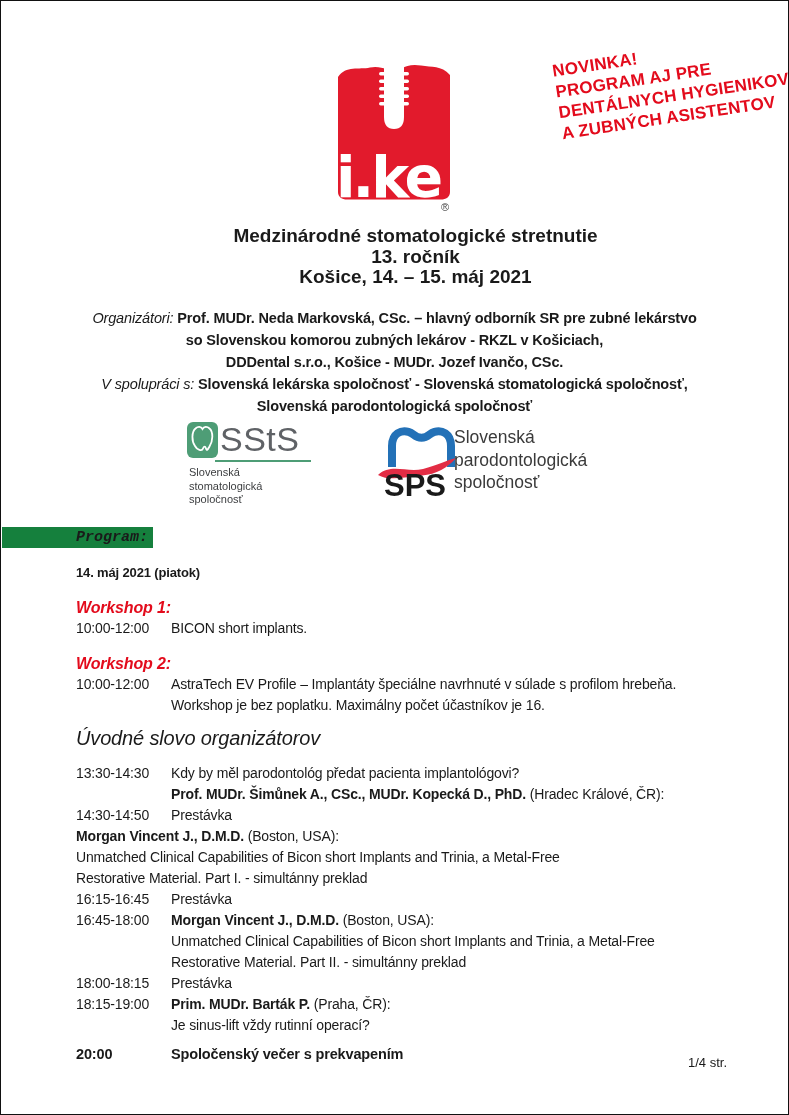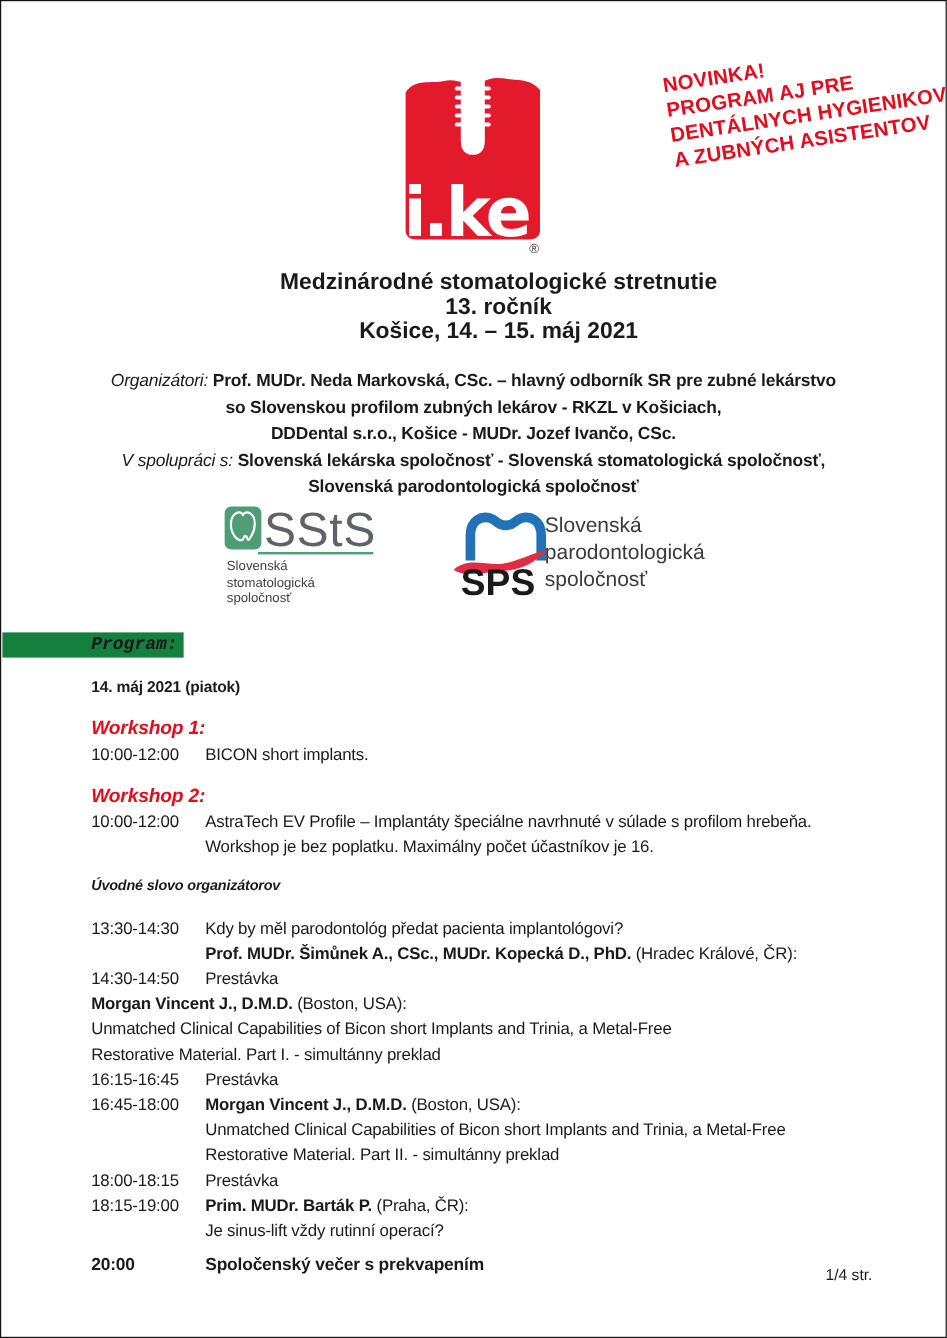--- a/index.html
+++ b/index.html
@@ -27,21 +27,21 @@
   
   .orgs {
     position: absolute; top: 306px; left: 0; right: 0; text-align: center;
     font-size: 14.5px; line-height: 22px; letter-spacing: -0.15px; white-space: nowrap;
   }
   .orgs .lbl { font-style: italic; font-weight: 400; }
   .orgs .b { font-weight: 700; text-align: center; }
 
   
   .ssts { position: absolute; left: 186px; top: 420px; width: 140px; height: 85px; }
-  .ssts .abbr { position: absolute; left: 33px; top: -1px; font-size: 40px; font-weight: 400; color: #5f6266; letter-spacing: 0.5px; }
+  .ssts .abbr { position: absolute; left: 33px; top: -1px; font-size: 34px; font-weight: 400; color: #5f6266; letter-spacing: 0.5px; }
   .ssts .rule { position: absolute; left: 28px; top: 39px; width: 96px; height: 2px; background: #4e9d76; }
   .ssts .cap { position: absolute; left: 2px; top: 45px; font-size: 11px; line-height: 13.5px; color: #3c3e40; }
 
   .sps { position: absolute; left: 377px; top: 422px; width: 215px; height: 80px; }
   .sps .cap { position: absolute; left: 76px; top: 3px; font-size: 17.5px; line-height: 22.5px; color: #3a3a3a; }
 
   
   .program-bar {
     position: absolute; left: 1px; top: 526px; width: 151px; height: 21px;
     background: #15803d; font-weight: 700; font-style: italic; font-size: 15px;
@@ -49,21 +49,21 @@
   }
 
   
   .content { position: absolute; left: 75px; top: 556px; width: 660px; font-size: 14px; letter-spacing: -0.15px; }
   .day { padding-top: 6px; font-weight: 700; font-size: 13px; line-height: 20px; }
   .ws-head { margin-top: 14px; color: #e30b1c; font-weight: 700; font-style: italic; font-size: 16px; line-height: 21px; }
   .row { display: flex; line-height: 21px; }
   .row .time { width: 95px; flex: none; }
   .row .desc { flex: 1; white-space: nowrap; }
   .b { font-weight: 700; }
-  .section-head { margin-top: 12px; font-weight: 700; font-style: italic; font-size: 12px; line-height: 21px; }
+  .section-head { margin-top: 12px; font-weight: 400; font-style: italic; font-size: 20px; line-height: 21px; }
   .sessions { margin-top: 14px; }
   .evening { margin-top: 8px; font-weight: 700; font-size: 14.5px; }
 
   .footer { position: absolute; top: 1054px; right: 61px; font-size: 13px; }
 </style>
 </head>
 <body>
 
 <div class="page">
 
@@ -93,21 +93,21 @@
   </div>
 
   <div class="title">
     <div>Medzinárodné stomatologické stretnutie</div>
     <div>13. ročník</div>
     <div>Košice, 14. – 15. máj 2021</div>
   </div>
 
   <div class="orgs">
     <div><span class="lbl">Organizátori: </span><span class="b">Prof. MUDr. Neda Markovská, CSc. – hlavný odborník SR pre zubné lekárstvo</span></div>
-    <div class="b">so Slovenskou profilom zubných lekárov - RKZL v Košiciach,</div>
+    <div class="b">so Slovenskou komorou zubných lekárov - RKZL v Košiciach,</div>
     <div class="b">DDDental s.r.o., Košice - MUDr. Jozef Ivančo, CSc.</div>
     <div><span class="lbl">V spolupráci s: </span><span class="b">Slovenská lekárska spoločnosť - Slovenská stomatologická spoločnosť,</span></div>
     <div class="b">Slovenská parodontologická spoločnosť</div>
   </div>
 
   <div class="ssts">
     <svg width="31" height="38" viewBox="0 0 31 38">
       <rect x="0" y="1" width="31" height="36" rx="6" fill="#4e9d76"></rect>
       <path d="M8,25 C4.5,20 4.5,11 8.5,7.5 C11,5.2 14,5.5 15.5,8 C17,5.5 20,5.2 22.5,7.5
                C26.5,11 26,20 22.5,25.5 C21,28 20,30.5 19,27.5 C18.2,25 16.8,25 16,27.5

